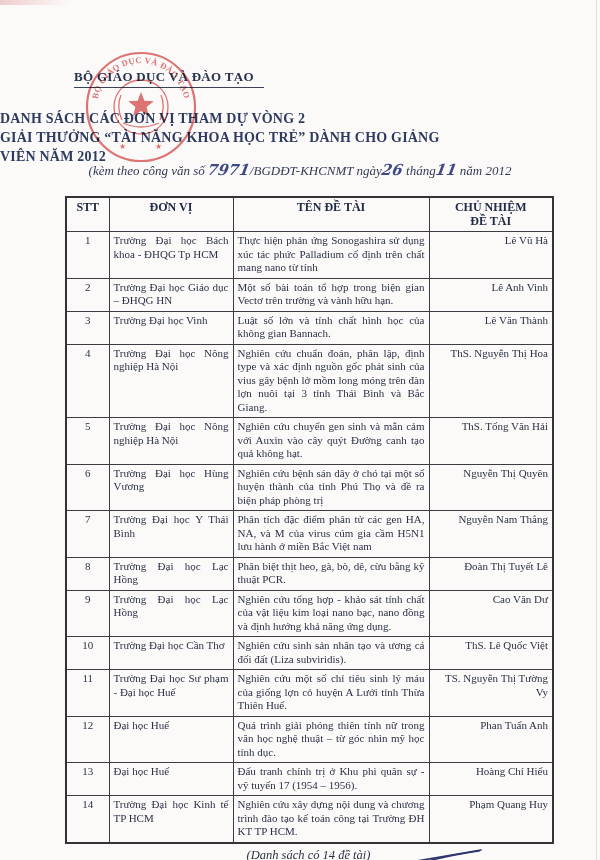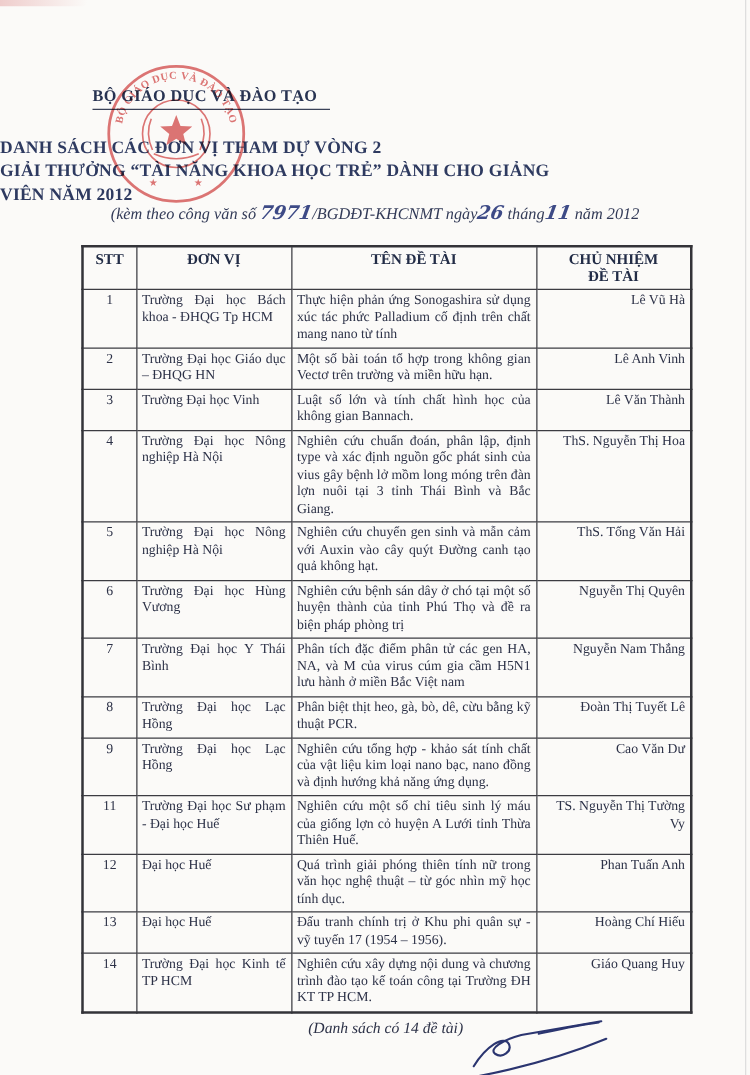--- a/index.html
+++ b/index.html
@@ -134,21 +134,21 @@
   <tbody>
       <tr>
         <td class="cell-stt">1</td>
         <td class="cell-don-vi">Trường Đại học Bách khoa - ĐHQG Tp HCM</td>
         <td class="cell-ten-de-tai">Thực hiện phản ứng Sonogashira sử dụng xúc tác phức Palladium cố định trên chất mang nano từ tính</td>
         <td class="cell-chu-nhiem">Lê Vũ Hà</td>
       </tr>
       <tr>
         <td class="cell-stt">2</td>
         <td class="cell-don-vi">Trường Đại học Giáo dục – ĐHQG HN</td>
-        <td class="cell-ten-de-tai">Một số bài toán tổ hợp trong không gian Vectơ trên trường và miền hữu hạn.</td>
+        <td class="cell-ten-de-tai">Một số bài toán tổ hợp trong biện gian Vectơ trên trường và vành hữu hạn.</td>
         <td class="cell-chu-nhiem">Lê Anh Vinh</td>
       </tr>
       <tr>
         <td class="cell-stt">3</td>
         <td class="cell-don-vi">Trường Đại học Vinh</td>
         <td class="cell-ten-de-tai">Luật số lớn và tính chất hình học của không gian Bannach.</td>
         <td class="cell-chu-nhiem">Lê Văn Thành</td>
       </tr>
       <tr>
         <td class="cell-stt">4</td>
@@ -180,20 +180,26 @@
         <td class="cell-ten-de-tai">Phân biệt thịt heo, gà, bò, dê, cừu bằng kỹ thuật PCR.</td>
         <td class="cell-chu-nhiem">Đoàn Thị Tuyết Lê</td>
       </tr>
       <tr>
         <td class="cell-stt">9</td>
         <td class="cell-don-vi">Trường Đại học Lạc Hồng</td>
         <td class="cell-ten-de-tai">Nghiên cứu tổng hợp - khảo sát tính chất của vật liệu kim loại nano bạc, nano đồng và định hướng khả năng ứng dụng.</td>
         <td class="cell-chu-nhiem">Cao Văn Dư</td>
       </tr>
       <tr>
+        <td class="cell-stt">10</td>
+        <td class="cell-don-vi">Trường Đại học Cần Thơ</td>
+        <td class="cell-ten-de-tai">Nghiên cứu sinh sản nhân tạo và ương cá đối đất (Liza subviridis).</td>
+        <td class="cell-chu-nhiem">ThS. Lê Quốc Việt</td>
+      </tr>
+      <tr>
         <td class="cell-stt">11</td>
         <td class="cell-don-vi">Trường Đại học Sư phạm - Đại học Huế</td>
         <td class="cell-ten-de-tai">Nghiên cứu một số chỉ tiêu sinh lý máu của giống lợn cỏ huyện A Lưới tỉnh Thừa Thiên Huế.</td>
         <td class="cell-chu-nhiem">TS. Nguyễn Thị Tường Vy</td>
       </tr>
       <tr>
         <td class="cell-stt">12</td>
         <td class="cell-don-vi">Đại học Huế</td>
         <td class="cell-ten-de-tai">Quá trình giải phóng thiên tính nữ trong văn học nghệ thuật – từ góc nhìn mỹ học tính dục.</td>
         <td class="cell-chu-nhiem">Phan Tuấn Anh</td>
@@ -201,21 +207,21 @@
       <tr>
         <td class="cell-stt">13</td>
         <td class="cell-don-vi">Đại học Huế</td>
         <td class="cell-ten-de-tai">Đấu tranh chính trị ở Khu phi quân sự - vỹ tuyến 17 (1954 – 1956).</td>
         <td class="cell-chu-nhiem">Hoàng Chí Hiếu</td>
       </tr>
       <tr>
         <td class="cell-stt">14</td>
         <td class="cell-don-vi">Trường Đại học Kinh tế TP HCM</td>
         <td class="cell-ten-de-tai">Nghiên cứu xây dựng nội dung và chương trình đào tạo kế toán công tại Trường ĐH KT TP HCM.</td>
-        <td class="cell-chu-nhiem">Giáo Quang Huy</td>
+        <td class="cell-chu-nhiem">Phạm Quang Huy</td>
       </tr>
     </tbody>
 </table>
 
 <div class="below-table">
   <div class="count-note">(Danh sách có 14 đề tài)</div>
 
   <svg class="signature" viewBox="0 0 112 50" xmlns="http://www.w3.org/2000/svg">
     <g stroke="#2b3570" stroke-width="1.7" fill="none" stroke-linecap="round">
       <path d="M4,38 C14,22 28,13 32,20 C35,26 27,32 21,28 C16,24 27,17 42,13 L106,2"></path>

